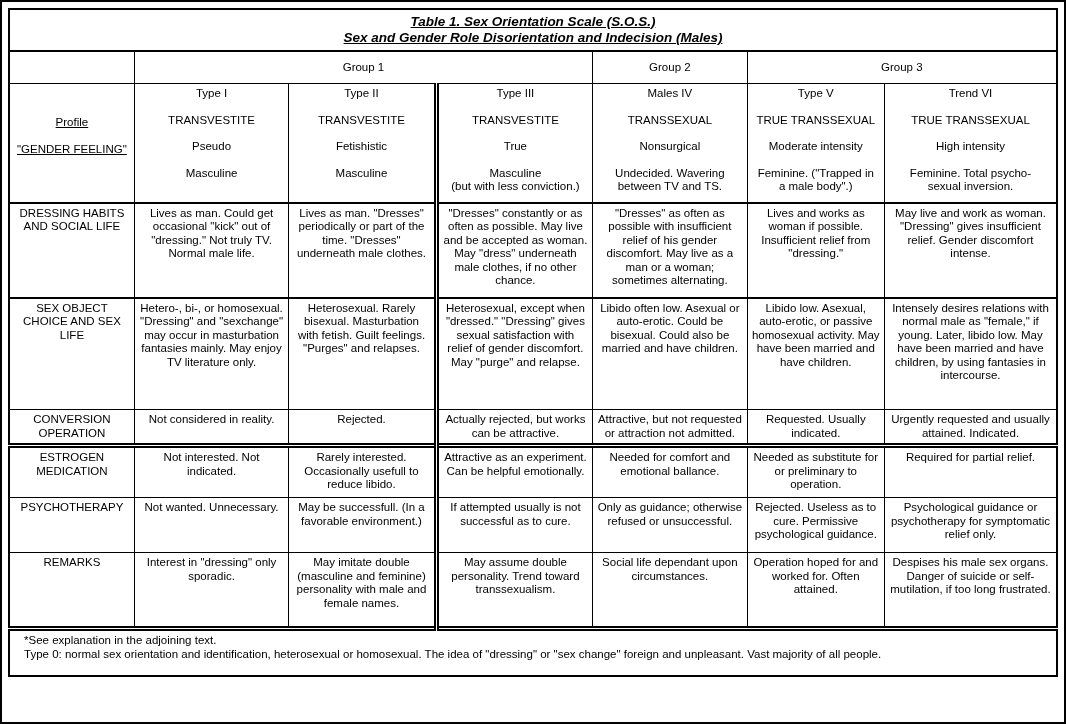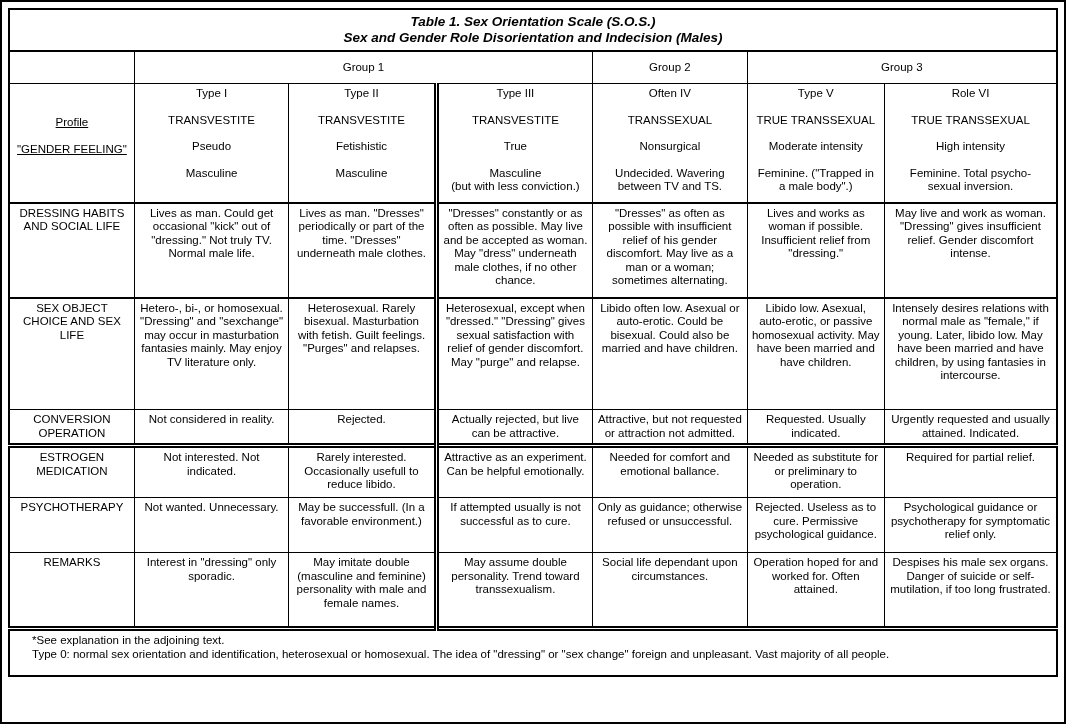--- a/index.html
+++ b/index.html
@@ -41,40 +41,41 @@
   col.c-t5 { width: 137px; }
   col.c-t6 { width: 172px; }
 
   
   td.t3 { border-left: 5px double #000; }
   tr.title-row td {
     height: 34px; vertical-align: middle;
     font-weight: bold; font-style: italic;
     font-size: 13.5px; line-height: 16.5px;
     border-bottom: 2px solid #000;
+    text-decoration: underline;
   }
   tr.group-row td { height: 25px; vertical-align: middle; }
   tr.row-profile { height: 119px; }
   tr.row-dressing { height: 95px; }
   tr.row-dressing td { border-top-width: 2px; }
   tr.row-sexobject { height: 112px; }
   tr.row-sexobject td { border-top-width: 2px; }
   tr.row-kinsey td {
     height: 20px; vertical-align: middle; padding: 1px 3px;
     border-top: 5px double #000; border-bottom: 5px double #000;
   }
   tr.row-conversion { height: 35px; }
   tr.row-estrogen td { border-top: 5px double #000; }
   tr.row-estrogen { height: 52px; }
   tr.row-psychotherapy { height: 55px; padding-left: 36px; }
   tr.row-remarks { height: 76px; }
   tr.footnote-row td {
     border-top: 5px double #000;
     text-align: left; vertical-align: top;
-    height: 38px; padding: 3px 22px; margin-left: 20px;
+    height: 38px; padding: 3px 14px; margin-left: 20px;
   }
   .stanza { white-space: pre-line; }
   .stanza + .stanza { margin-top: 13px; }
   td.profile-label { padding-top: 32px; text-decoration: underline; }
   .fn-line { white-space: pre-line; }
 </style>
 </head>
 <body>
 
 <div class="frame">
@@ -121,35 +122,35 @@
             <div class="stanza">Masculine</div>
           </td>
           <td class="cell t3">
             <div class="stanza">Type III</div>
             <div class="stanza">TRANSVESTITE</div>
             <div class="stanza">True</div>
             <div class="stanza">Masculine
 (but with less conviction.)</div>
           </td>
           <td class="cell t4">
-            <div class="stanza">Often IV</div>
+            <div class="stanza">Males IV</div>
             <div class="stanza">TRANSSEXUAL</div>
             <div class="stanza">Nonsurgical</div>
             <div class="stanza">Undecided. Wavering
 between TV and TS.</div>
           </td>
           <td class="cell t5">
             <div class="stanza">Type V</div>
             <div class="stanza">TRUE TRANSSEXUAL</div>
             <div class="stanza">Moderate intensity</div>
             <div class="stanza">Feminine. ("Trapped in
 a male body".)</div>
           </td>
           <td class="cell t6">
-            <div class="stanza">Role VI</div>
+            <div class="stanza">Trend VI</div>
             <div class="stanza">TRUE TRANSSEXUAL</div>
             <div class="stanza">High intensity</div>
             <div class="stanza">Feminine. Total psycho-
 sexual inversion.</div>
           </td>
         </tr>
         <tr class="row-dressing">
           <td class="label">DRESSING HABITS AND SOCIAL LIFE</td>
           <td class="cell t1">Lives as man. Could get occasional "kick" out of "dressing." Not truly TV. Normal male life.</td>
           <td class="cell t2">Lives as man. "Dresses" periodically or part of the time. "Dresses" underneath male clothes.</td>
@@ -164,21 +165,21 @@
           <td class="cell t2">Heterosexual. Rarely bisexual. Masturbation with fetish. Guilt feelings. "Purges" and relapses.</td>
           <td class="cell t3">Heterosexual, except when "dressed." "Dressing" gives sexual satisfaction with relief of gender discomfort. May "purge" and relapse.</td>
           <td class="cell t4">Libido often low. Asexual or auto-erotic. Could be bisexual. Could also be married and have children.</td>
           <td class="cell t5">Libido low. Asexual, auto-erotic, or passive homosexual activity. May have been married and have children.</td>
           <td class="cell t6">Intensely desires relations with normal male as "female," if young. Later, libido low. May have been married and have children, by using fantasies in intercourse.</td>
         </tr>
         <tr class="row-conversion">
           <td class="label">CONVERSION OPERATION</td>
           <td class="cell t1">Not considered in reality.</td>
           <td class="cell t2">Rejected.</td>
-          <td class="cell t3">Actually rejected, but live can be attractive.</td>
+          <td class="cell t3">Actually rejected, but works can be attractive.</td>
           <td class="cell t4">Attractive, but not requested or attraction not admitted.</td>
           <td class="cell t5">Requested. Usually indicated.</td>
           <td class="cell t6">Urgently requested and usually attained. Indicated.</td>
         </tr>
         <tr class="row-estrogen">
           <td class="label">ESTROGEN MEDICATION</td>
           <td class="cell t1">Not interested. Not indicated.</td>
           <td class="cell t2">Rarely interested. Occasionally usefull to reduce libido.</td>
           <td class="cell t3">Attractive as an experiment. Can be helpful emotionally.</td>
           <td class="cell t4">Needed for comfort and emotional ballance.</td>

